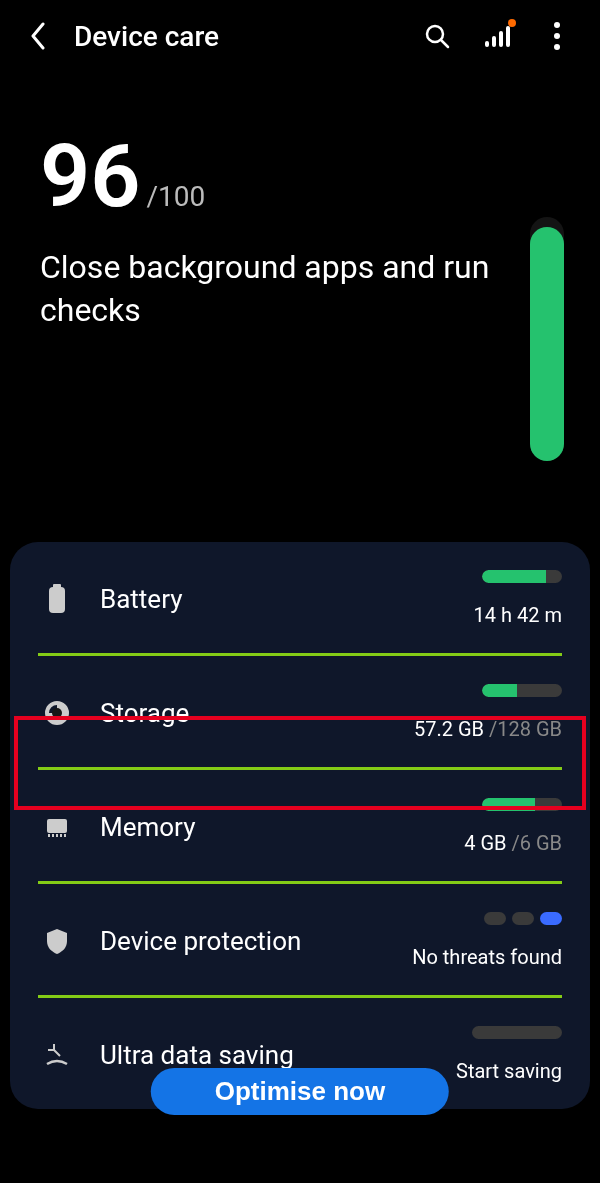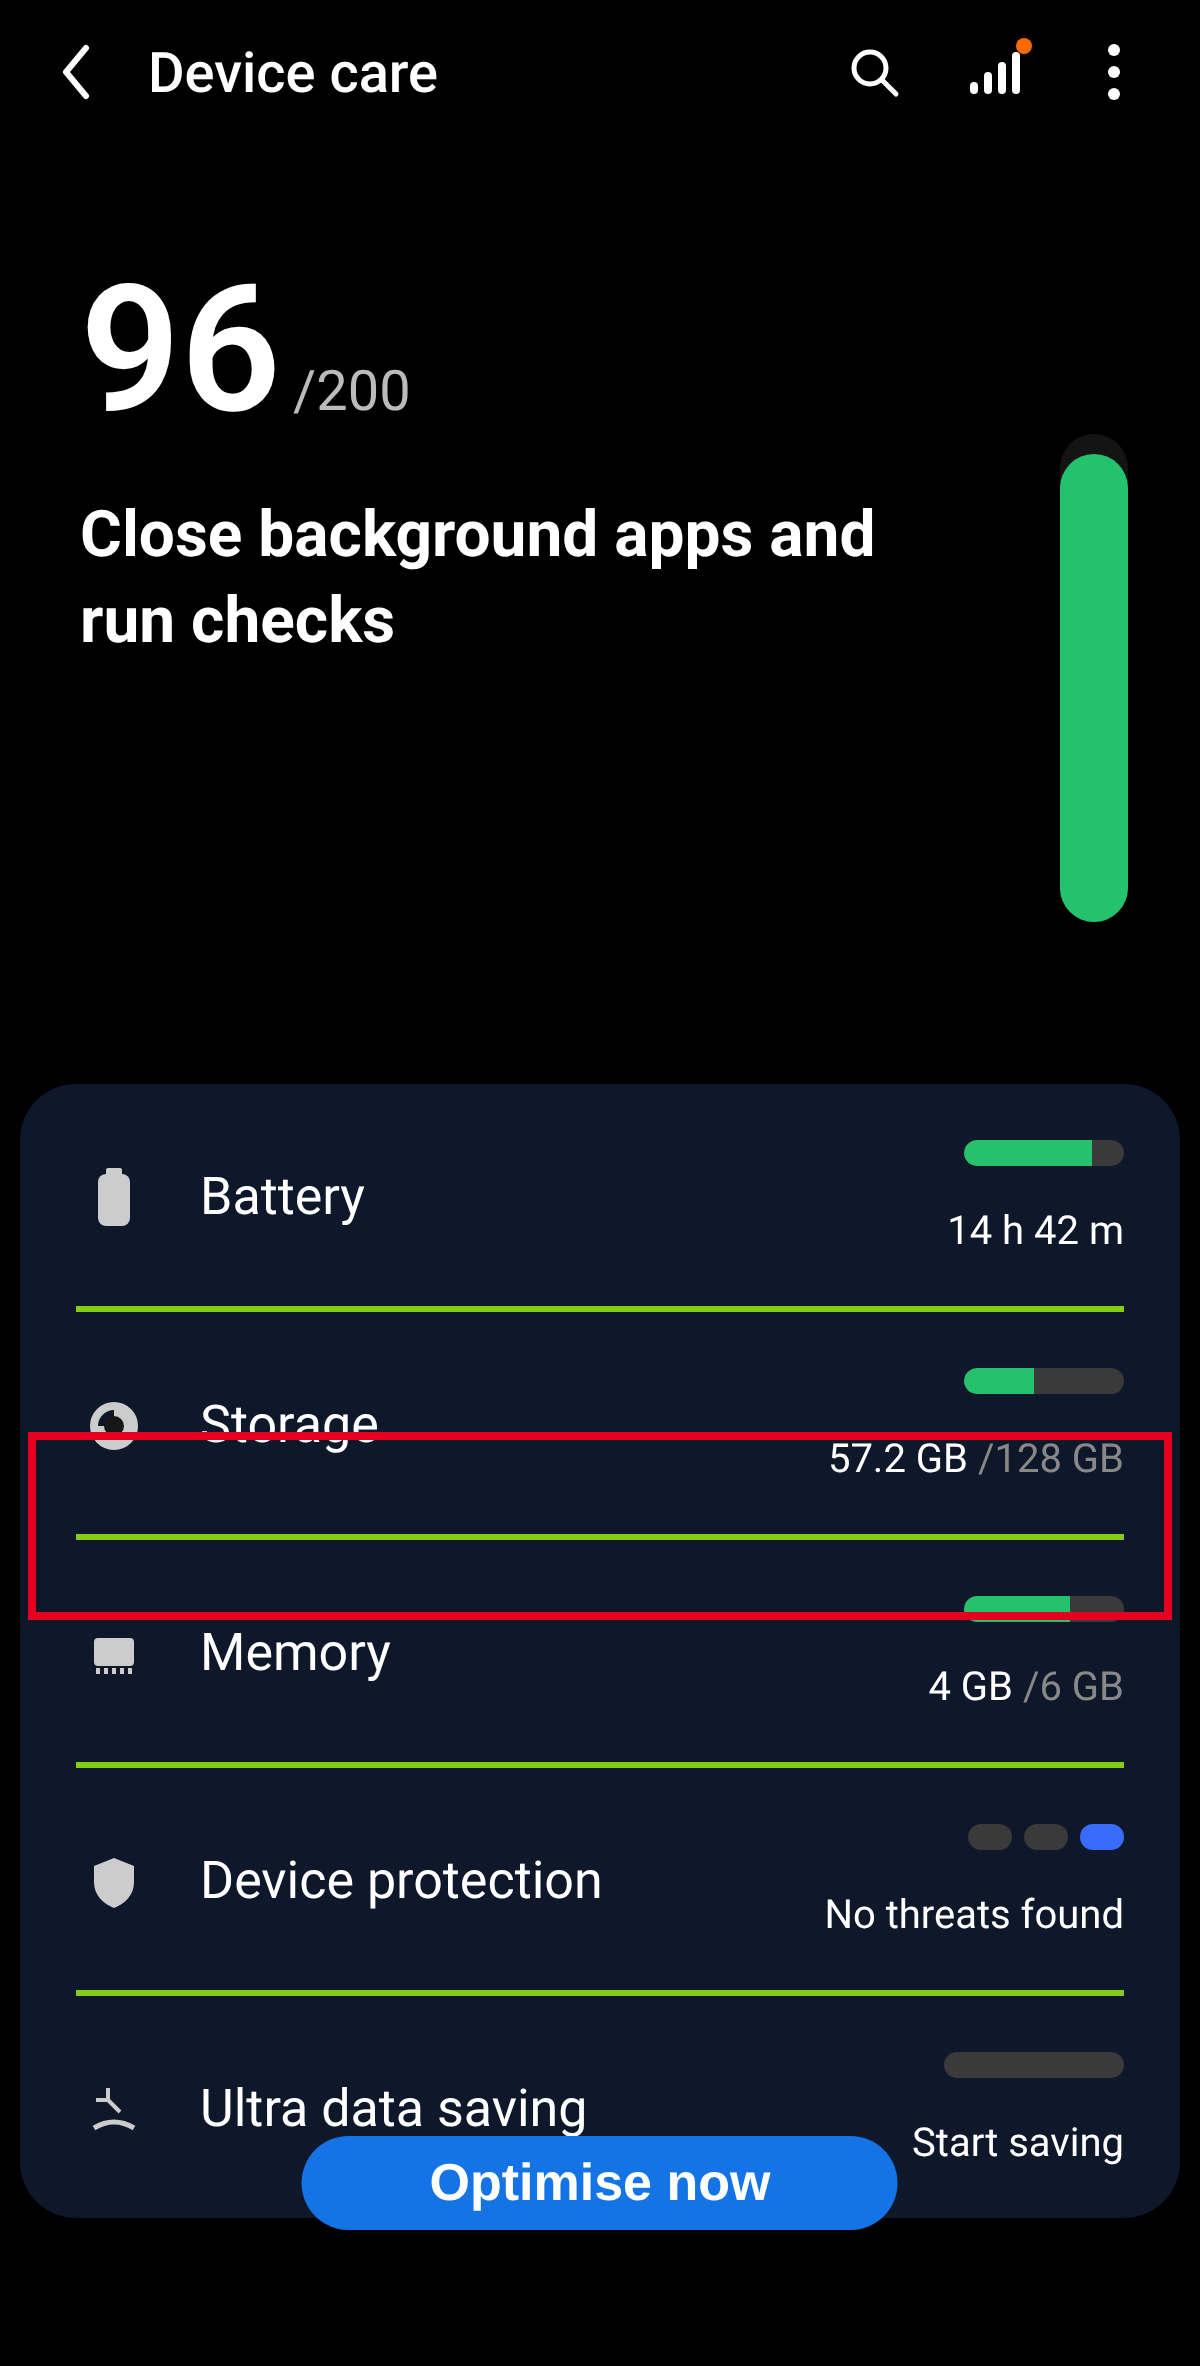--- a/index.html
+++ b/index.html
@@ -26,21 +26,21 @@
   .dots-vert { display:flex; flex-direction:column; gap:5px;}
   .dots-vert span { width:6px; height:6px; background:#fff; border-radius:50%; }
 
   .score-area {
     position: relative;
     padding: 60px 40px 40px 40px;
     height: 470px;
   }
   .score-num { font-size: 88px; font-weight: 600; line-height: 1; display:inline-block; }
   .score-max { font-size: 28px; color:#bbb; margin-left: 6px; }
-  .score-msg { font-size: 32px; font-weight: 700; margin-top: 26px; line-height: 1.35; max-width: 450px;}
+  .score-msg { font-size: 32px; font-weight: 400; margin-top: 26px; line-height: 1.35; max-width: 450px;}
   .vbar-wrap {
     position: absolute;
     top: 145px;
     right: 36px;
     width: 34px;
     height: 244px;
     background: #141414;
     border-radius: 20px;
   }
   .vbar-fill {
@@ -131,21 +131,21 @@
           <span></span>
           <span></span>
           <span></span>
         </div>
     </div>
   </div>
 </div>
 
 <div class="score-area">
   <div>
-    <span class="score-num">96</span><span class="score-max">/200</span>
+    <span class="score-num">96</span><span class="score-max">/100</span>
   </div>
   <div class="score-msg">Close background apps and run checks</div>
   <div class="vbar-wrap">
     <div class="vbar-fill" id="vbar" style="height: 96%;"></div>
   </div>
 </div>
 
 <div class="card">
 
   <div class="row">

